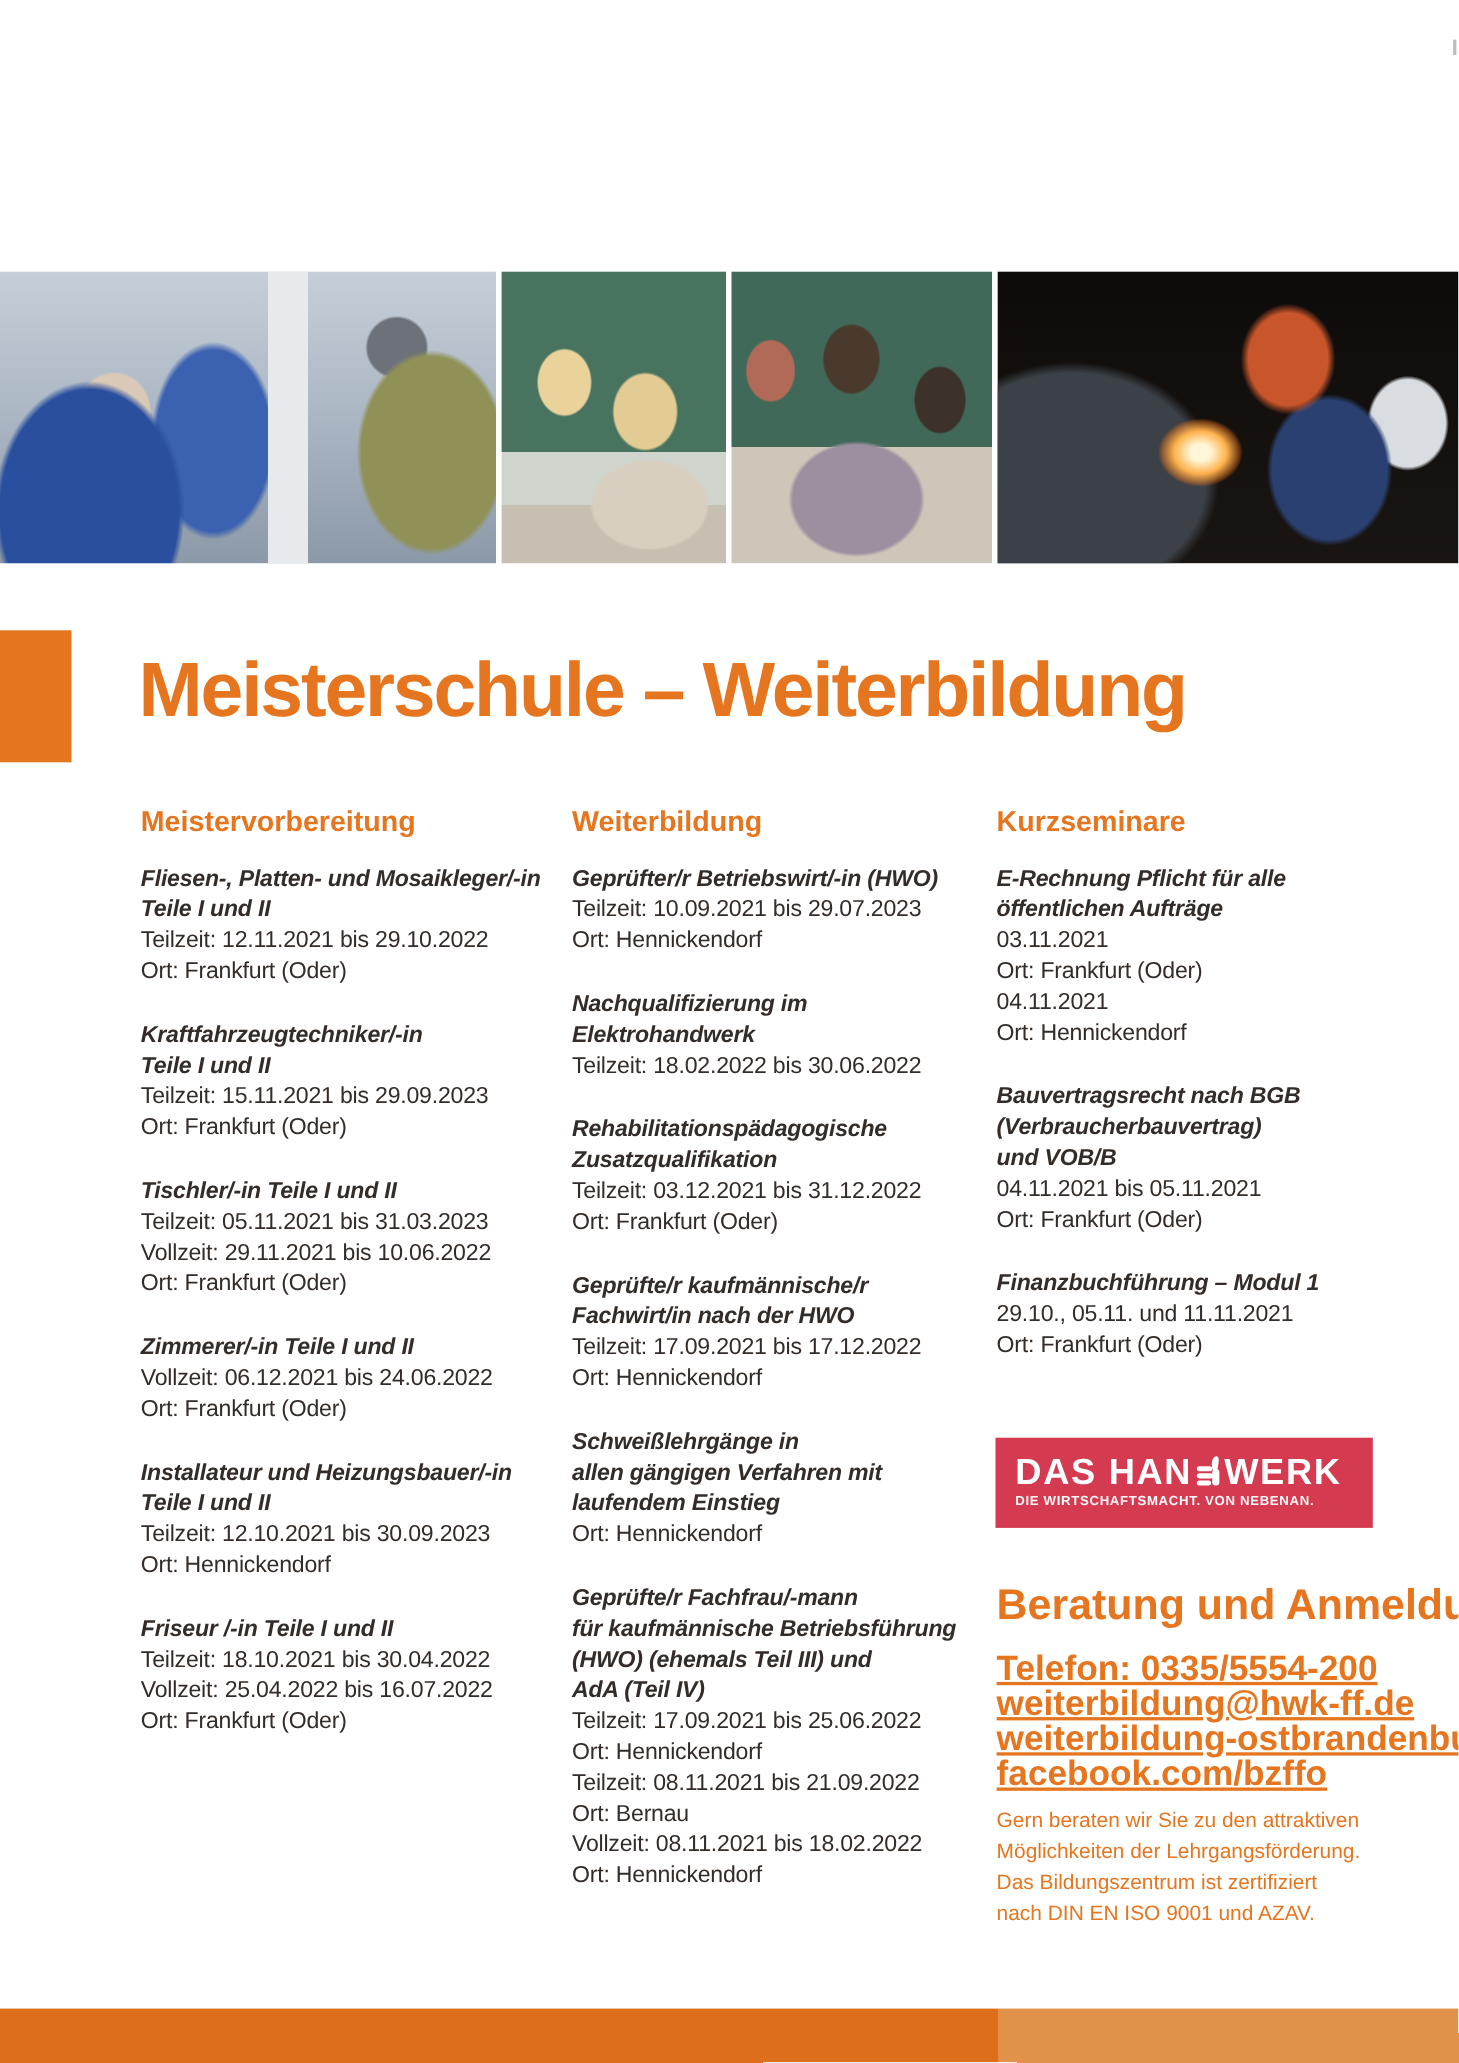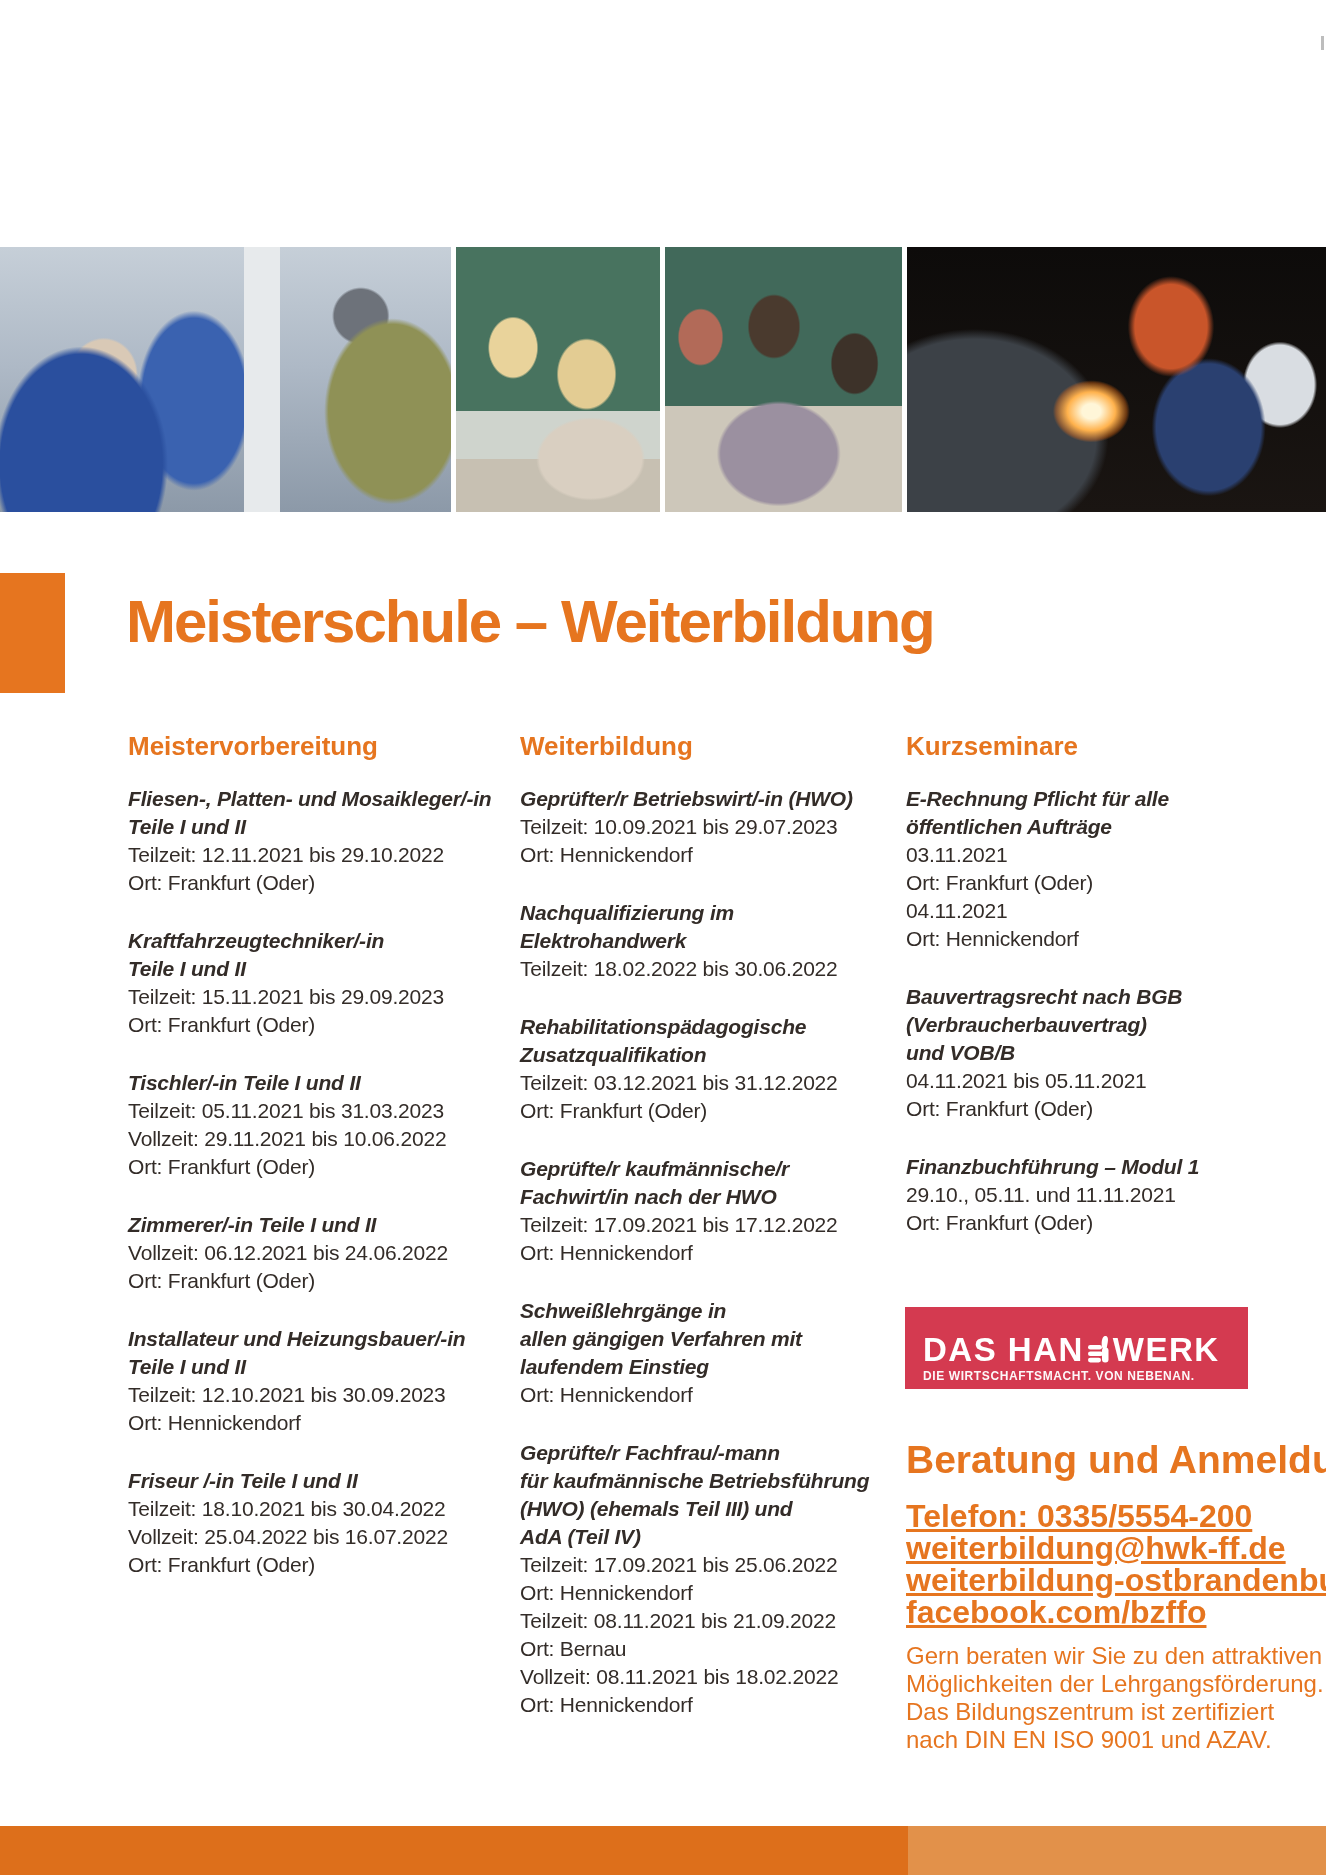--- a/index.html
+++ b/index.html
@@ -46,52 +46,52 @@
       radial-gradient(95px 115px at 72% 68%, #2a4070 0 55%, rgba(42,64,112,0) 60%),
       radial-gradient(62px 72px at 89% 52%, #d9dde2 0 55%, rgba(217,221,226,0) 60%),
       radial-gradient(210px 170px at 16% 72%, #3c4147 0 58%, rgba(60,65,71,0) 64%),
       linear-gradient(180deg, #0d0b0a, #1a1512);
   }
 
   
   .accent-square{position:absolute; left:0; top:573px; width:65px; height:120px; background:var(--accent,#e6751f);}
   .page-title{
     position:absolute; left:126px; top:592px; margin:0;
-    font-size:60px; font-weight:bold; letter-spacing:-2px; line-height:1;
+    font-size:70px; font-weight:bold; letter-spacing:-2px; line-height:1;
     color:var(--accent,#e6751f); white-space:nowrap;
   }
 
   
   .columns{position:absolute; left:0; top:733px; width:1326px;}
   .col{position:absolute; top:0;}
   .col-0{left:128px; width:388px;}
   .col-1{left:520px; width:382px;}
   .col-2{left:906px; width:380px;}
   .col-header{font-size:26px; font-weight:bold; color:var(--accent,#e6751f); line-height:26px; margin-bottom:26px;}
   .course{margin-bottom:30px;}
   .course-title-line, .course-detail-line{
     font-size:21px; line-height:28px; letter-spacing:-0.2px; white-space:nowrap; color:var(--text,#332c28);
   }
   .course-title-line{font-weight:bold;font-style:italic;}
 
   
   .logo-box{
     position:absolute; left:905px; top:1307px; width:343px; height:82px;
-    background:var(--logo-red,#d43a50); color:#fff; box-sizing:border-box; padding:26px 0 0 18px;
+    background:var(--logo-red,#d43a50); color:#fff; box-sizing:border-box; padding:14px 0 0 18px;
   }
   .logo-line1{font-size:33px; font-weight:bold; letter-spacing:1.5px; line-height:34px; display:flex; align-items:center; white-space:nowrap;}
   .logo-line1 svg{margin:0 2px -2px 3px;}
   .logo-line2{font-size:12px; font-weight:bold; letter-spacing:0.6px; margin-top:2px; opacity:.96; white-space:nowrap;}
 
   
   .contact{position:absolute; left:906px; top:1438px; width:420px;}
   .contact-heading{font-size:39px; font-weight:bold; color:var(--accent,#e6751f); margin-bottom:18px; white-space:nowrap;}
   .contact-bold div{font-size:32px; font-weight:bold; color:var(--accent,#e6751f); line-height:32px; white-space:nowrap;text-decoration:underline;}
   .contact-notes{margin-top:14px;}
-  .contact-notes div{font-size:24px; color:var(--accent,#e6751f); line-height:28px; white-space:nowrap;}
+  .contact-notes div{font-size:19px; color:var(--accent,#e6751f); line-height:28px; white-space:nowrap;}
 
   
   .bottom-bar{position:absolute; left:0; bottom:0; width:1326px; height:49px; display:flex;}
   .bar-dark{width:908px; height:100%; background:var(--bar-dark,#dd6f1b);}
   .bar-light{width:418px; height:100%; background:var(--bar-light,#e2914a);}
 </style>
 </head>
 <body>
 
 <div class="page">

